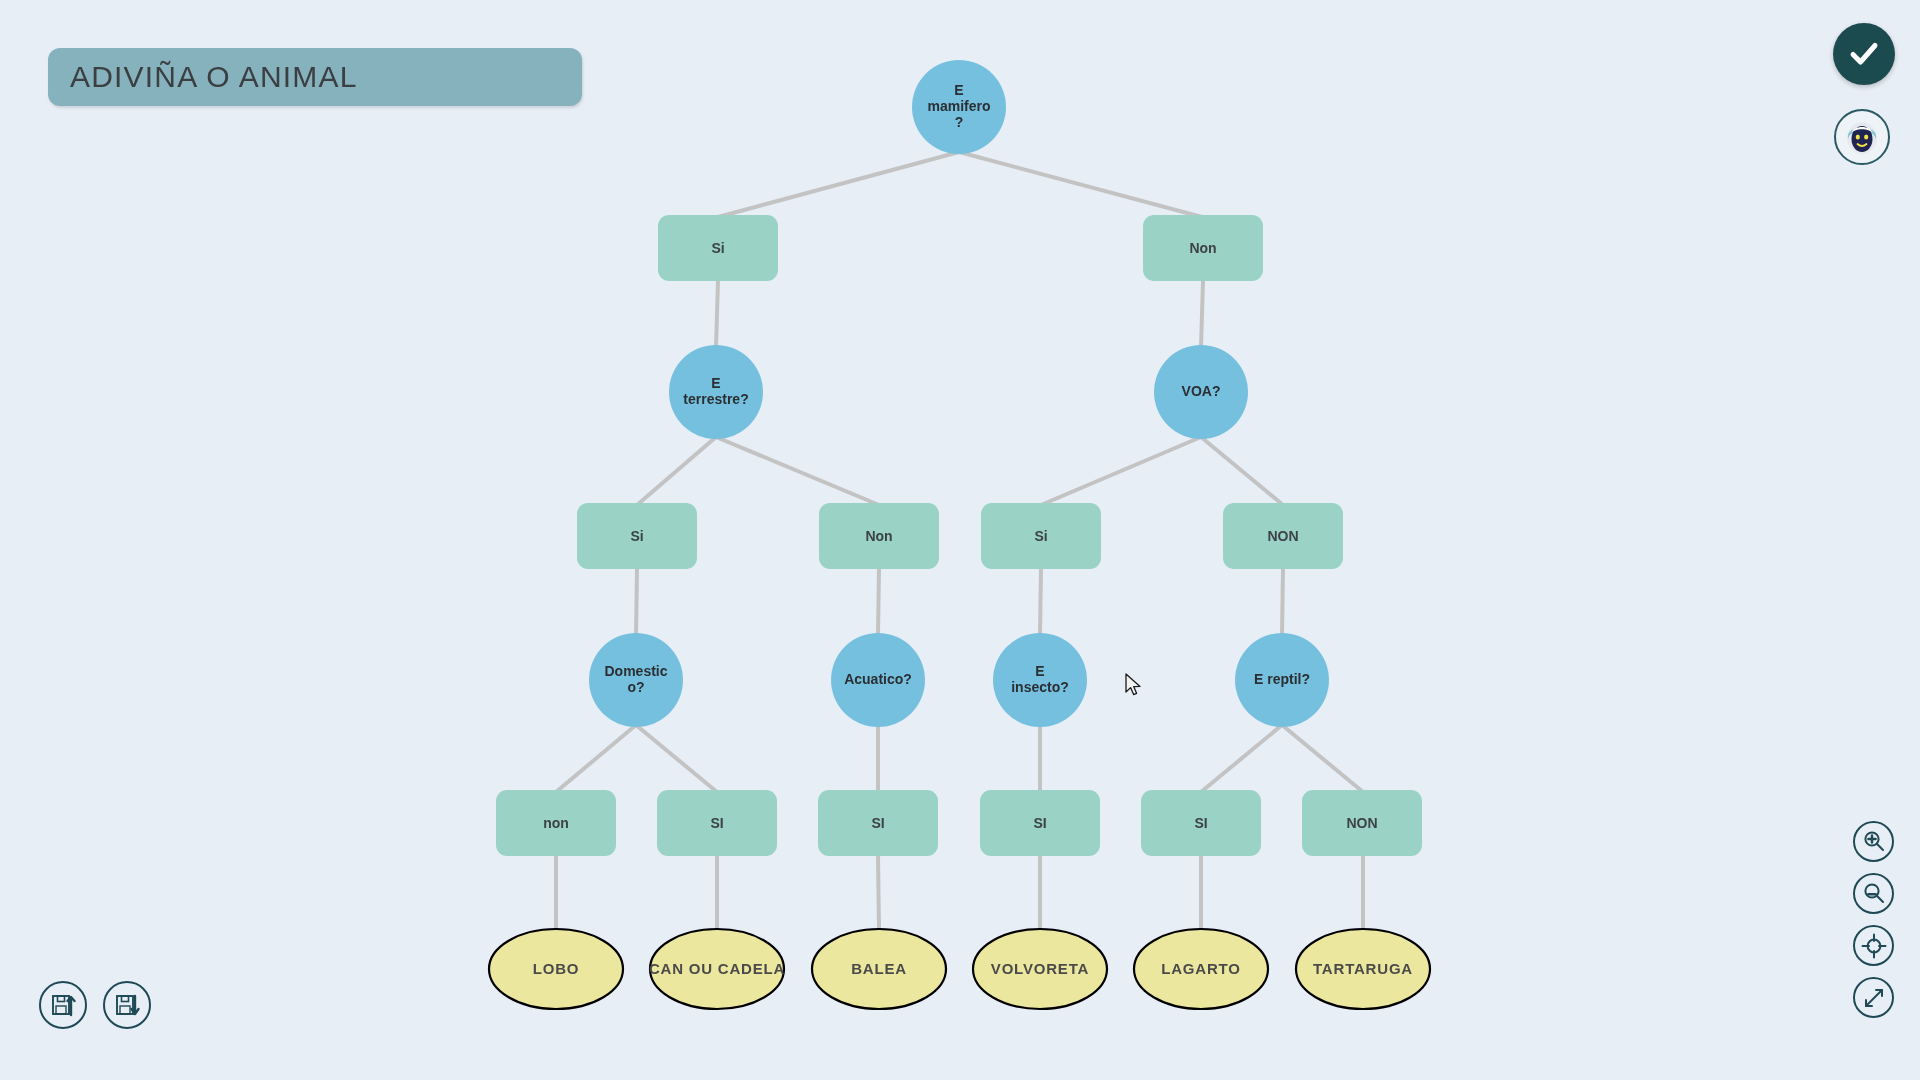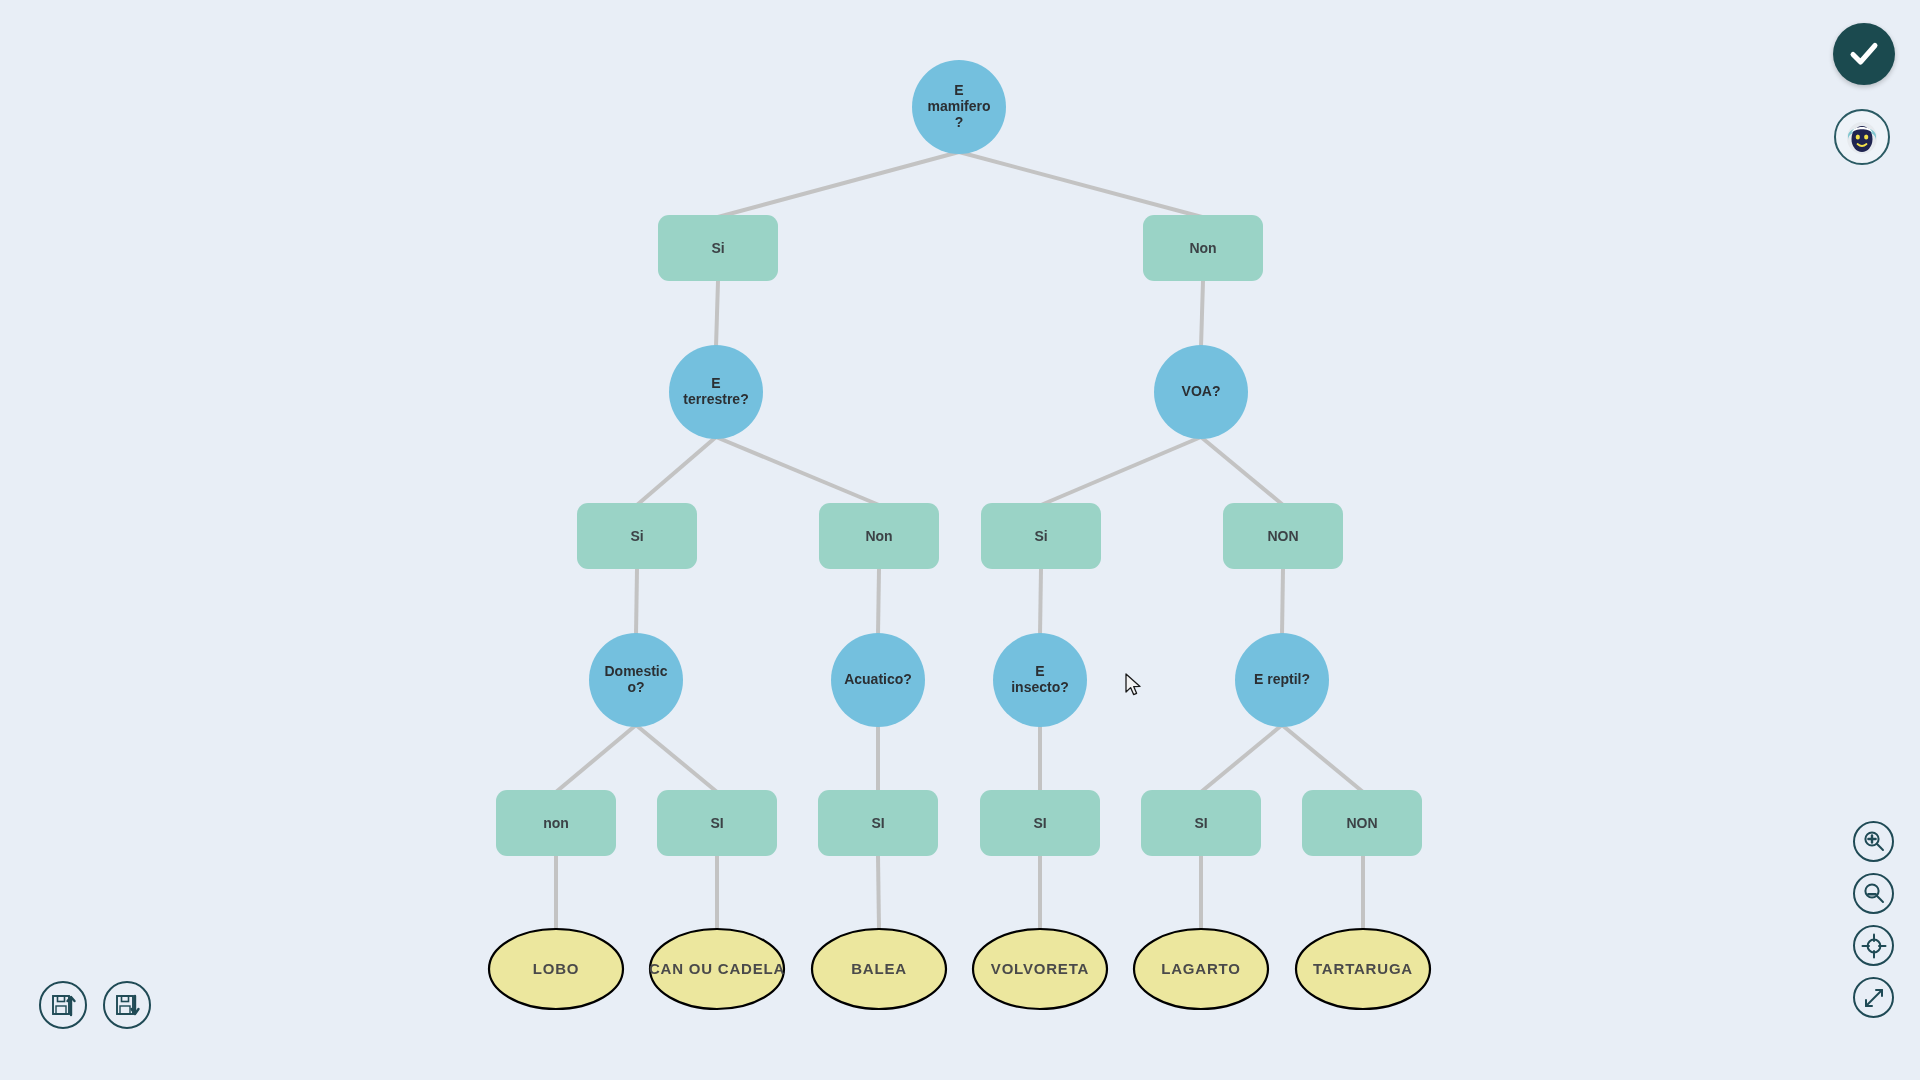--- a/index.html
+++ b/index.html
@@ -162,20 +162,23 @@
     width: 20px;
     height: 26px;
     pointer-events: none;
   }
 </style>
 </head>
 <body>
 
 <div id="app">
 
+  <div id="title-banner">
+    <span>ADIVIÑA O ANIMAL</span>
+  </div>
 
   <svg id="tree-canvas" viewBox="0 0 1920 1080">
     <g id="edges-group">
         <line x1="959" y1="152" x2="718" y2="217" class="edge"></line>
         <line x1="959" y1="152" x2="1202" y2="217" class="edge"></line>
         <line x1="718" y1="281" x2="716" y2="347" class="edge"></line>
         <line x1="1203" y1="281" x2="1201" y2="347" class="edge"></line>
         <line x1="716" y1="437" x2="637" y2="505" class="edge"></line>
         <line x1="716" y1="437" x2="879" y2="505" class="edge"></line>
         <line x1="1201" y1="437" x2="1041" y2="505" class="edge"></line>

